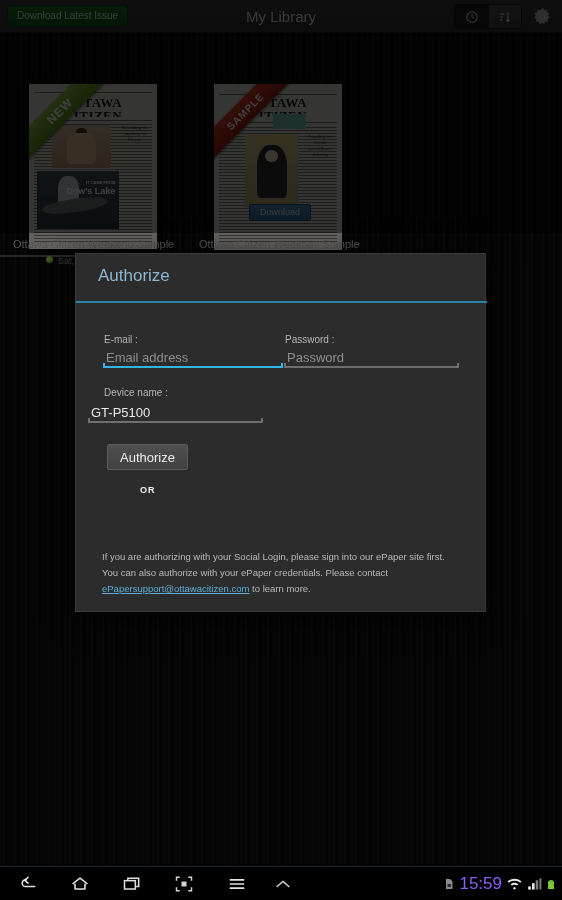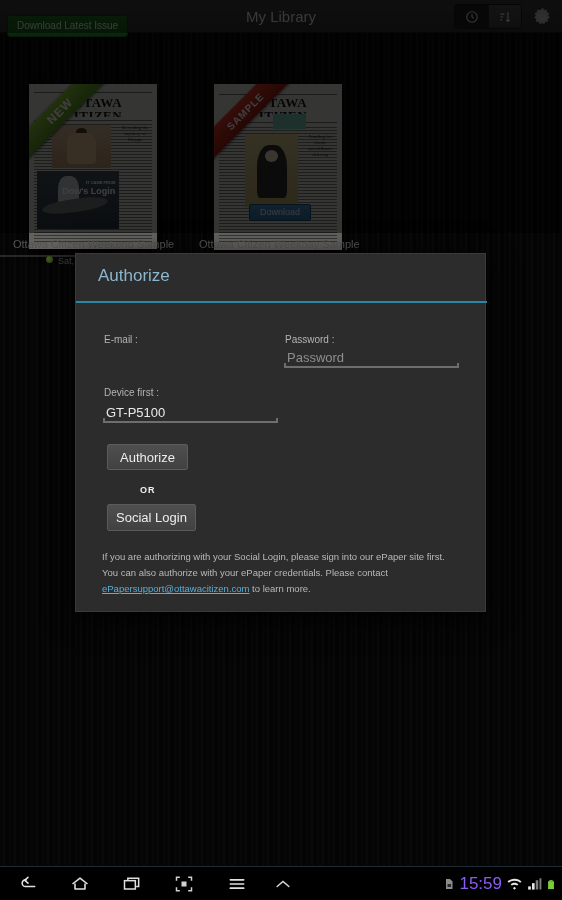--- a/index.html
+++ b/index.html
@@ -22,21 +22,21 @@
   }
 
   
   .actionbar{
     position:absolute; left:0; top:0; width:562px; height:33px;
     background:linear-gradient(#3a3a3a,#2e2e2e);
     border-bottom:1px solid #1b1b1b;
   }
   .ab-dim{ position:absolute; left:0; top:0; width:562px; height:33px; background:rgba(0,0,0,.42); pointer-events:none;}
   .dl-btn{
-    position:absolute; left:7px; top:15px; height:22px; padding:0 9px;
+    position:absolute; left:7px; top:5px; height:22px; padding:0 9px;
     background:linear-gradient(#1e6b20,#17541a);
     border:1px solid #0e3d10; border-radius:3px;
     color:#cfe7cf; font-size:10px; line-height:20px; white-space:nowrap;
   }
   .ab-title{
     position:absolute; left:0; top:0; width:562px; height:33px; line-height:33px;
     text-align:center; color:#d6d6d6; font-size:15px;
   }
   .seg{
     position:absolute; right:40px; top:4px; height:25px; width:68px;
@@ -155,21 +155,21 @@
         <div class="photo hero1">
           <div class="head"></div>
             <div class="body"></div>
         </div>
         <div class="rtxt">Decoding the mystery of Dieppe</div>
         <div class="photo lake">
           <div class="man"></div>
             <div class="fish"></div>
           <div class="t">
             <span class="tsm">IT CAME FROM</span>
-            <span>Dow's Login</span>
+            <span>Dow's Lake</span>
           </div>
         </div>
       </div>
       <div class="ribbon new">NEW</div>
     </div>
 
     <div class="thumb t2">
       <div class="paper">
         <div class="rule" style="top:6%"></div>
         <div class="masthead">OTTAWA CITIZEN</div>
@@ -224,40 +224,45 @@
     <div class="ab-dim"></div>
   </div>
 
   <div class="scrim"></div>
 
   <div class="dialog">
     <div class="dlg-title">Authorize</div>
     <div class="dlg-div"></div>
 
     <div class="fld-label" style="left:28px; top:80px;">E-mail :</div>
+    <div class="fld focused" style="left:27px; top:92px; width:180px;">
+      <input type="text" placeholder="Email address" style="">
+      <div class="line"></div>
+        <div class="tick tl"></div>
+        <div class="tick tr"></div>
+    </div>
 
     <div class="fld-label" style="left:209px; top:80px;">Password :</div>
     <div class="fld blur" style="left:208px; top:92px; width:175px;">
       <input type="password" placeholder="Password" style="">
       <div class="line"></div>
         <div class="tick tl"></div>
         <div class="tick tr"></div>
     </div>
 
-    <div class="fld-label" style="left:28px; top:133px;">Device first :</div>
-    <div class="fld blur" style="left:27px; top:147px; width:175px;">
+    <div class="fld-label" style="left:28px; top:133px;">Device name :</div>
+    <div class="fld blur" style="left:12px; top:147px; width:175px;">
       <input type="text" value="GT-P5100" style="">
       <div class="line"></div>
         <div class="tick tl"></div>
         <div class="tick tr"></div>
     </div>
 
     <div class="btn" style="left:31px; top:190px; width:81px; height:26px;">Authorize</div>
     <div class="or" style="left:64px; top:231px;">OR</div>
-    <div class="btn" style="left:31px; top:250px; width:89px; height:27px;">Social Login</div>
   </div>
 
   <div class="note">
     <span>If you are authorizing with your Social Login, please sign into our ePaper site first. You can also authorize with your ePaper credentials. Please contact </span><a href="#">ePapersupport@ottawacitizen.com</a><span> to learn more.</span>
   </div>
 
   <div class="navbar">
     <div class="nav-ico" style="left:17px;">
       <svg width="22" height="20" viewBox="0 0 24 24" fill="none" stroke="#e0e0e0" stroke-width="1.9" stroke-linecap="round">
         <path d="M20 15H9a4 4 0 010-8h1"></path>

